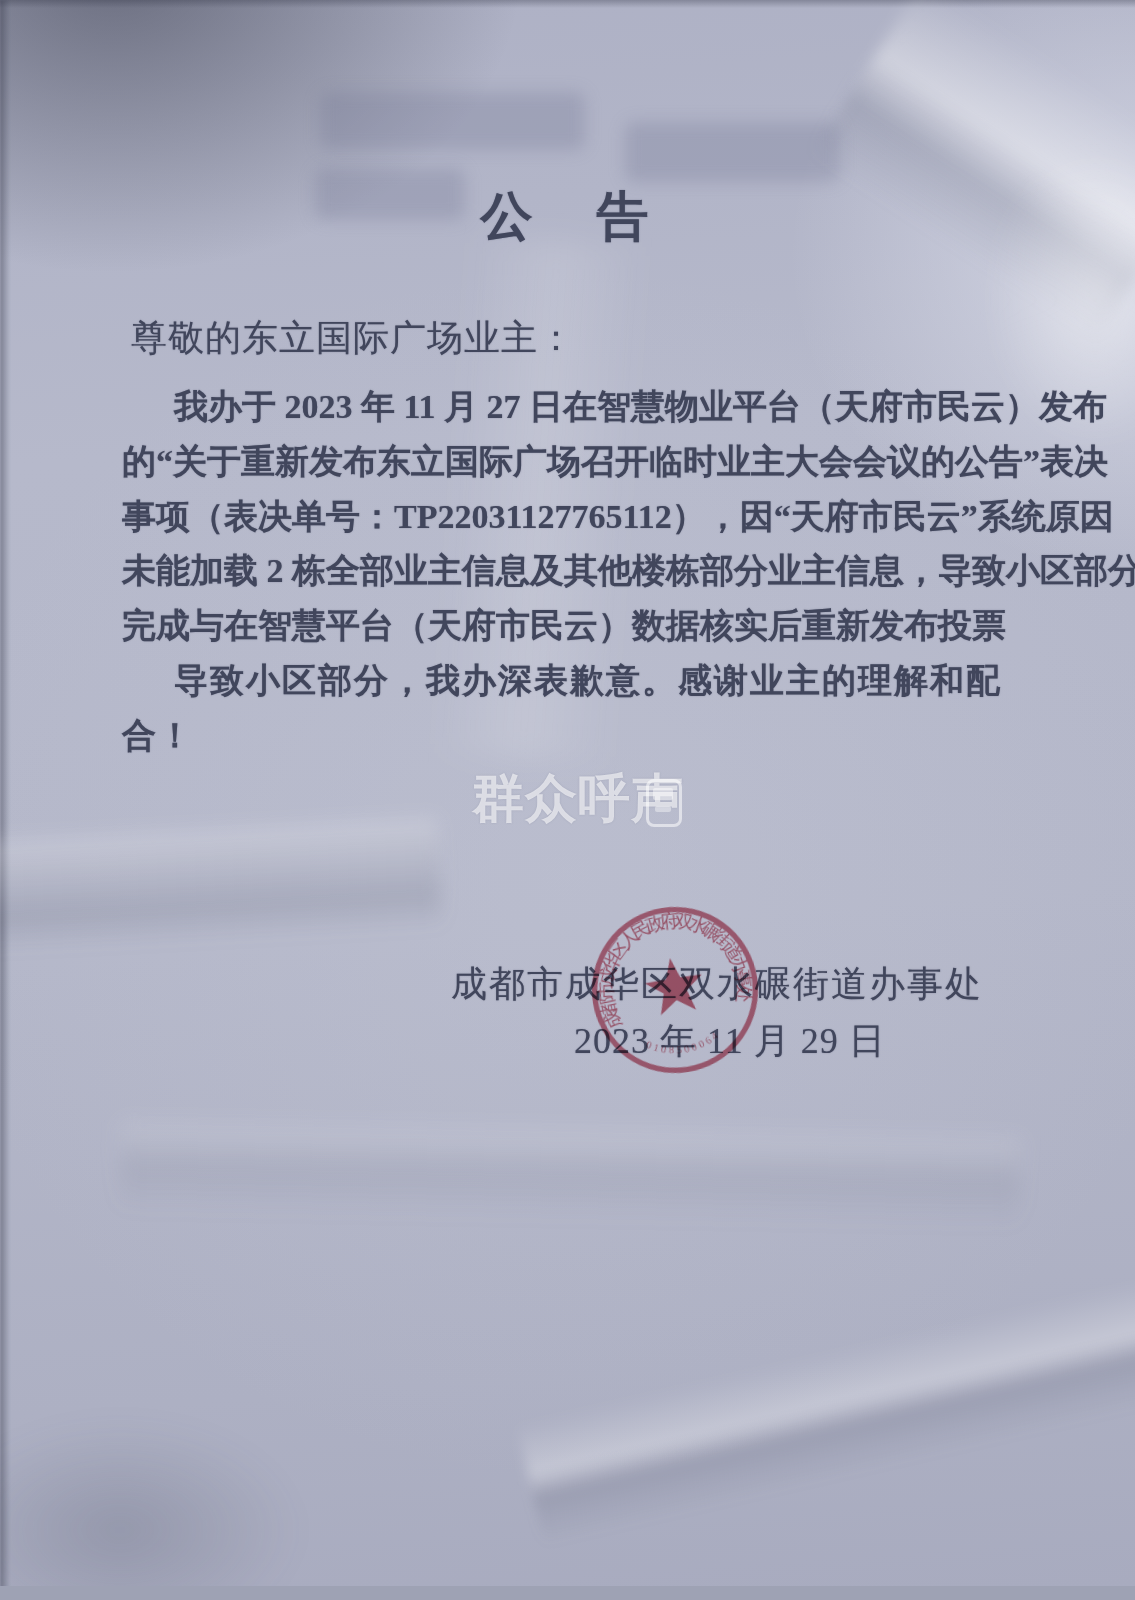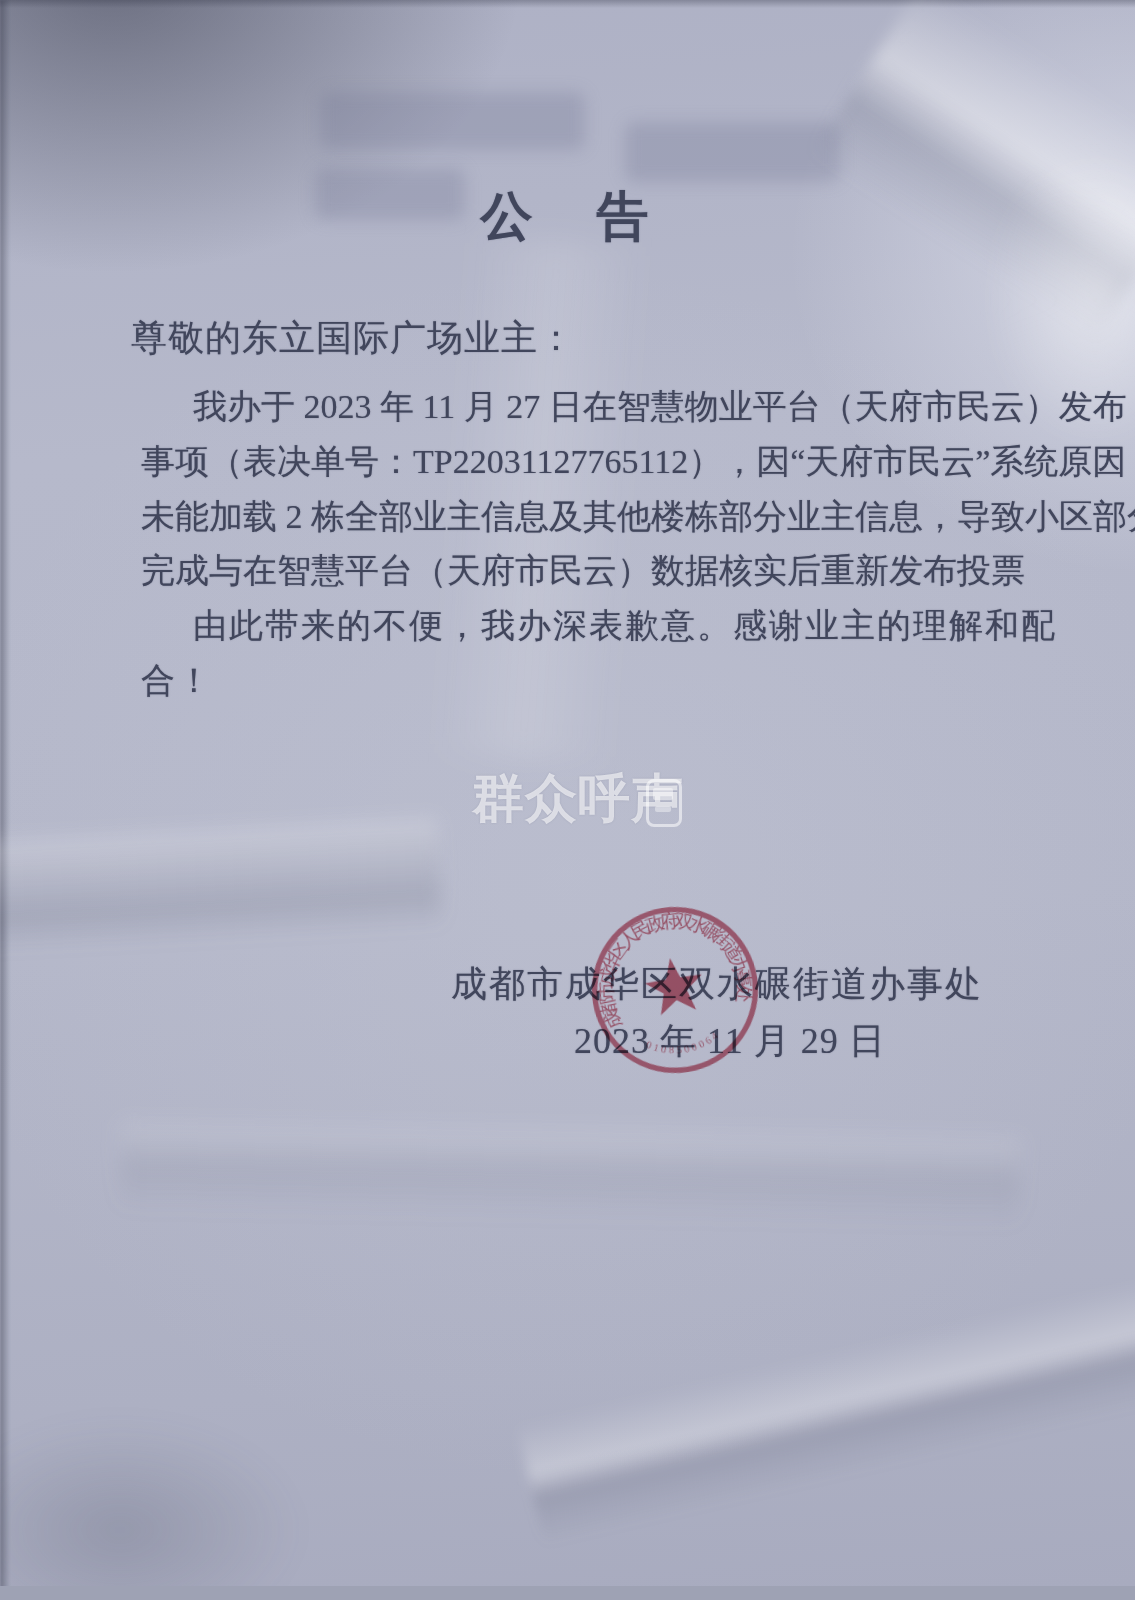--- a/index.html
+++ b/index.html
@@ -33,21 +33,21 @@
     background:linear-gradient(to bottom,rgba(255,255,255,.14),rgba(90,95,116,.10),rgba(255,255,255,0));}
   .showthrough{position:absolute;filter:blur(8px);background:rgba(110,116,142,.28);border-radius:10px;}
   .s1{left:320px;top:92px;width:265px;height:58px;}
   .s2{left:625px;top:122px;width:215px;height:60px;}
   .s3{left:315px;top:168px;width:150px;height:52px;}
 
   .ink{color:#41465c;text-shadow:0 0 1.3px rgba(63,68,92,.55);text-align:center;}
   .title{position:absolute;left:0;top:182px;width:1135px;margin:0;text-align:center;
     font-size:52px;font-weight:600;letter-spacing:6px;z-index:2;}
   .salutation{position:absolute;left:131px;top:314px;font-size:36px;z-index:2;letter-spacing:1px;}
-  .bodytext{position:absolute;left:141px;top:380px;width:874px;font-size:34px;z-index:2;}
+  .bodytext{position:absolute;left:122px;top:380px;width:874px;font-size:34px;z-index:2;font-weight:bold;}
   .line{line-height:54.8px;height:54.8px;text-align:justify;text-align-last:justify;white-space:nowrap;}
   .line.end{text-align-last:left;letter-spacing:2px;}
   .line.indent{text-indent:52px;}
   .signature{position:absolute;left:443px;top:960px;font-size:36px;letter-spacing:2px;z-index:2;margin-left:8px;}
   .date{position:absolute;left:540px;top:1017px;font-size:36px;letter-spacing:1px;z-index:2;margin-left:34px;}
 
   .stamp{position:absolute;left:577px;top:892px;width:196px;height:196px;z-index:3;
     mix-blend-mode:multiply;opacity:.93;filter:blur(.4px);transform:rotate(-9deg);}
   .stamp text{font-family:"Liberation Serif","DejaVu Serif",serif;}
 
@@ -79,24 +79,25 @@
   <div class="showthrough s1"></div>
   <div class="showthrough s2"></div>
   <div class="showthrough s3"></div>
 
   <h1 class="title ink">公　告</h1>
 
   <div class="salutation ink">尊敬的东立国际广场业主：</div>
 
   <div class="bodytext">
     <div class="line indent ink">我办于 2023 年 11 月 27 日在智慧物业平台（天府市民云）发布</div>
+    <div class="line ink">的“关于重新发布东立国际广场召开临时业主大会会议的公告”表决</div>
     <div class="line ink">事项（表决单号：TP22031127765112），因“天府市民云”系统原因</div>
     <div class="line ink">未能加载 2 栋全部业主信息及其他楼栋部分业主信息，导致小区部分</div>
     <div class="line ink">完成与在智慧平台（天府市民云）数据核实后重新发布投票</div>
-    <div class="line indent end ink">由此带来的不便，我办深表歉意。感谢业主的理解和配</div>
+    <div class="line indent end ink">导致小区部分，我办深表歉意。感谢业主的理解和配</div>
     <div class="line end ink">合！</div>
   </div>
 
   <div class="signature ink">成都市成华区双水碾街道办事处</div>
   <div class="date ink">2023 年 11 月 29 日</div>
 
   <svg class="stamp" viewBox="0 0 200 200" aria-hidden="true">
     <circle cx="100" cy="100" r="82" fill="none" stroke="#c34b60" stroke-width="5.5" opacity="0.82"></circle>
     <path id="seal-arc" d="M 42,127 A 64,64 0 1 1 158,127" fill="none"></path>
     <path id="seal-bottom-arc" d="M 45,138 A 70,70 0 0 0 155,138" fill="none"></path>

